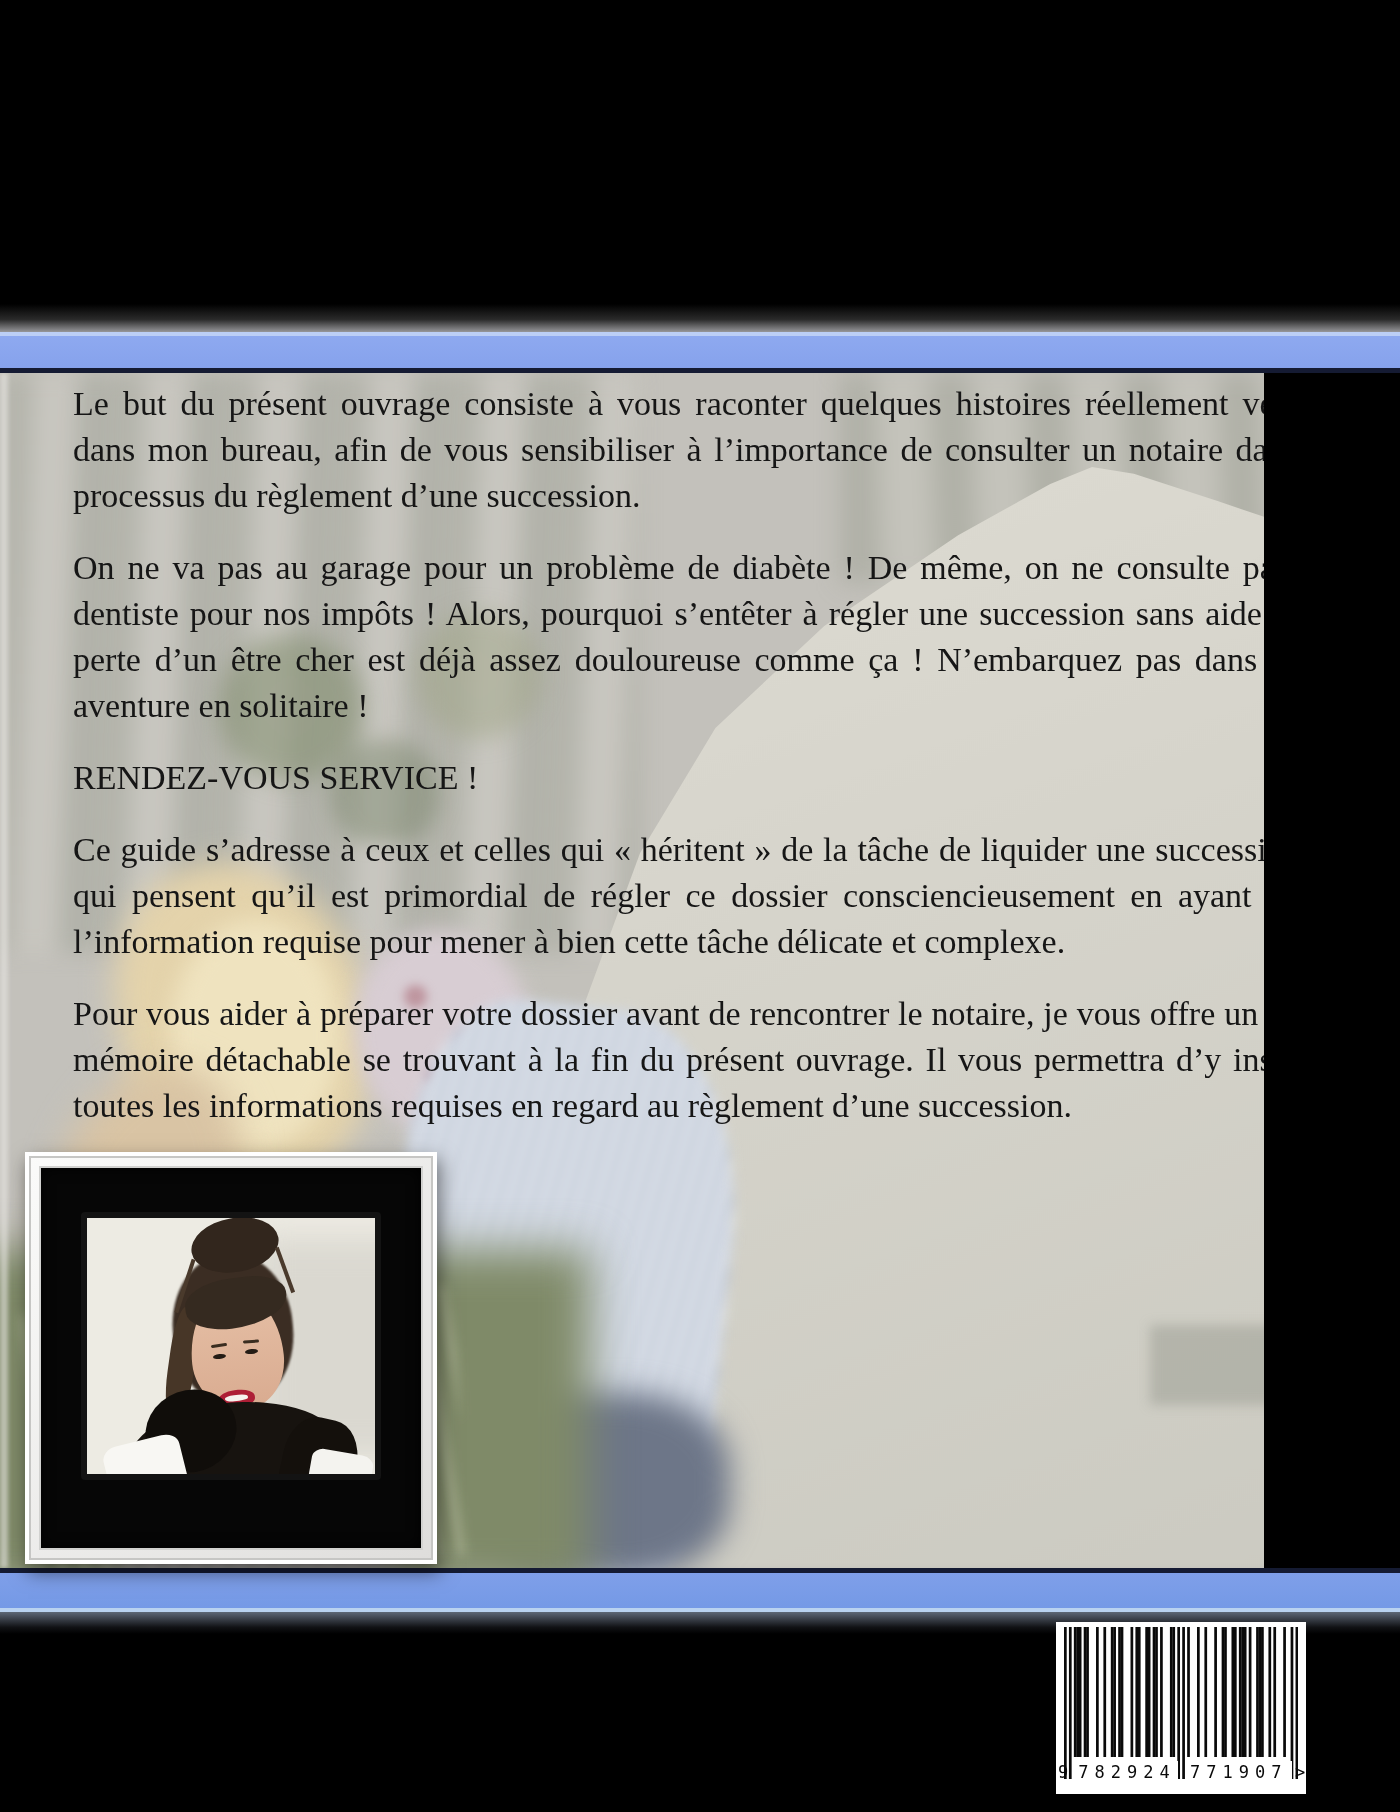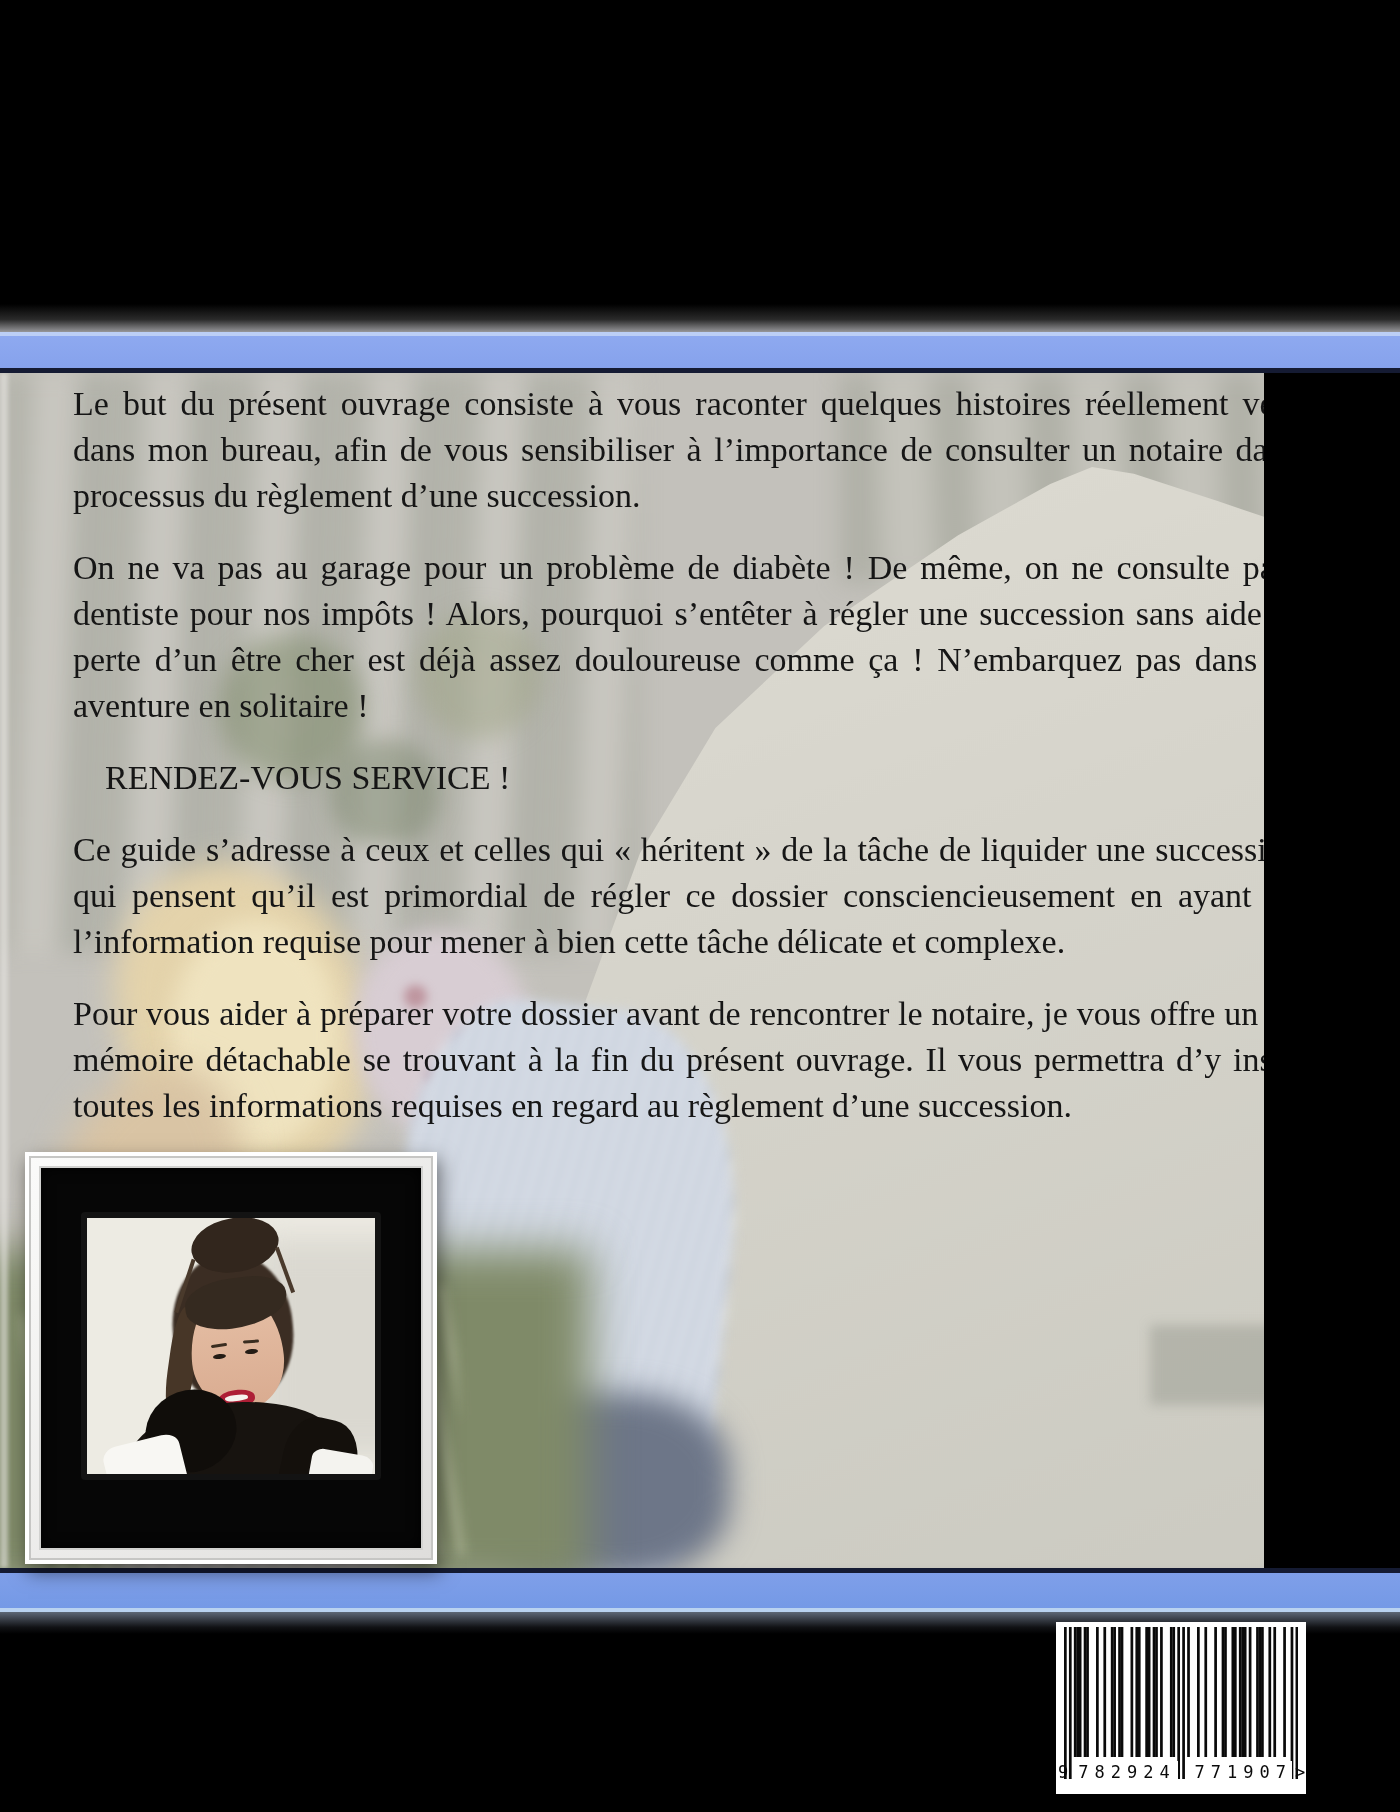--- a/index.html
+++ b/index.html
@@ -51,21 +51,21 @@
   .grass{left:-40px;top:877px;width:630px;height:340px;background:#7f8a68;filter:blur(22px);}
   .grass-blades{left:30px;top:927px;width:430px;height:270px;
     background:repeating-linear-gradient(85deg,rgba(216,220,192,.55) 0 6px,transparent 6px 22px);filter:blur(6px);transform:rotate(-4deg);}
   .flowers{left:110px;top:1057px;width:290px;height:140px;background:#a89ab6;filter:blur(18px);opacity:.8;}
   .edge-left{left:0;top:0;width:8px;height:1195px;background:rgba(232,230,226,.6);filter:blur(2px);}
 
   
   .body-text{position:absolute;left:73px;top:0;width:1262px;color:var(--text,#161616);z-index:5;}
   .body-text p{margin:0 0 26px 0;font-size:34px;line-height:46px;text-align:justify;}
   .body-text p:first-child{margin-top:8px;}
-  .body-text p.last{text-align-last:left;margin-left:32px;}
+  .body-text p.last{text-align-last:left;}
 
   
   .frame{position:absolute;left:25px;top:1152px;width:412px;height:412px;z-index:6;
     background:linear-gradient(135deg,#fbfbfa,#dedddb);
     box-shadow:3px 8px 18px rgba(0,0,0,.5), inset 0 0 0 4px #ffffff, inset 0 0 0 6px #c6c6c4;}
   .mat{position:absolute;left:16px;top:16px;width:380px;height:380px;background:#060606;
     box-shadow:0 0 0 2px #d2d2d0, inset 0 0 14px #000;}
   .photo{position:absolute;left:40px;top:44px;width:288px;height:256px;background:#edebe3;
     border:6px solid #131313;border-radius:4px;overflow:hidden;}
   .photo .shade{position:absolute;left:170px;top:20px;width:160px;height:220px;background:#dad8d0;filter:blur(16px);}
@@ -92,21 +92,21 @@
   .top-r{left:222px;top:234px;width:62px;height:48px;background:#f4f3ef;border-radius:20%;transform:rotate(10deg);}
 
   
   .barcode-box{position:absolute;left:1056px;top:1622px;width:250px;height:172px;background:var(--barcode_bg,#fff);z-index:7;}
   .bars{position:absolute;left:8px;top:5px;width:234px;height:156px;}
   .digit-row{position:absolute;left:8px;top:139px;width:242px;height:24px;
     font-family:"DejaVu Sans Mono", monospace;font-size:17px;color:#0a0a0a;}
   .digit-row span{position:absolute;top:0;height:22px;line-height:22px;}
   .d-prefix{left:-6px;width:12px;text-align:left;}
   .d-left{left:12px;width:102px;text-align:center;letter-spacing:6px;background:var(--barcode_bg,#fff);}
-  .d-right{left:126px;width:102px;text-align:right;letter-spacing:6px;background:var(--barcode_bg,#fff);}
+  .d-right{left:126px;width:102px;text-align:left;letter-spacing:6px;background:var(--barcode_bg,#fff);}
   .d-end{left:228px;width:16px;text-align:center;}
 </style>
 </head>
 <body>
 
 <div id="cover">
 
   <div class="top-black"></div>
   <div class="fade-top"></div>
   <div class="hl-top"></div>

